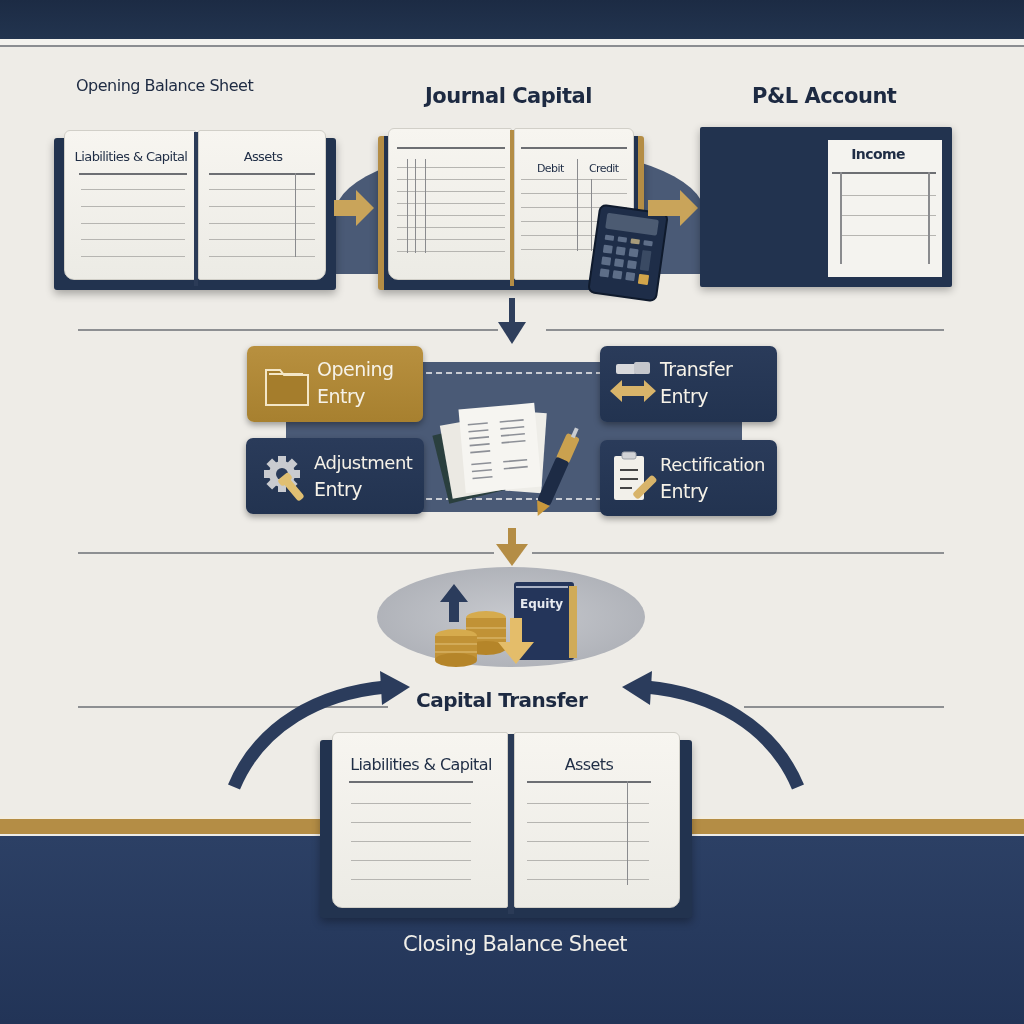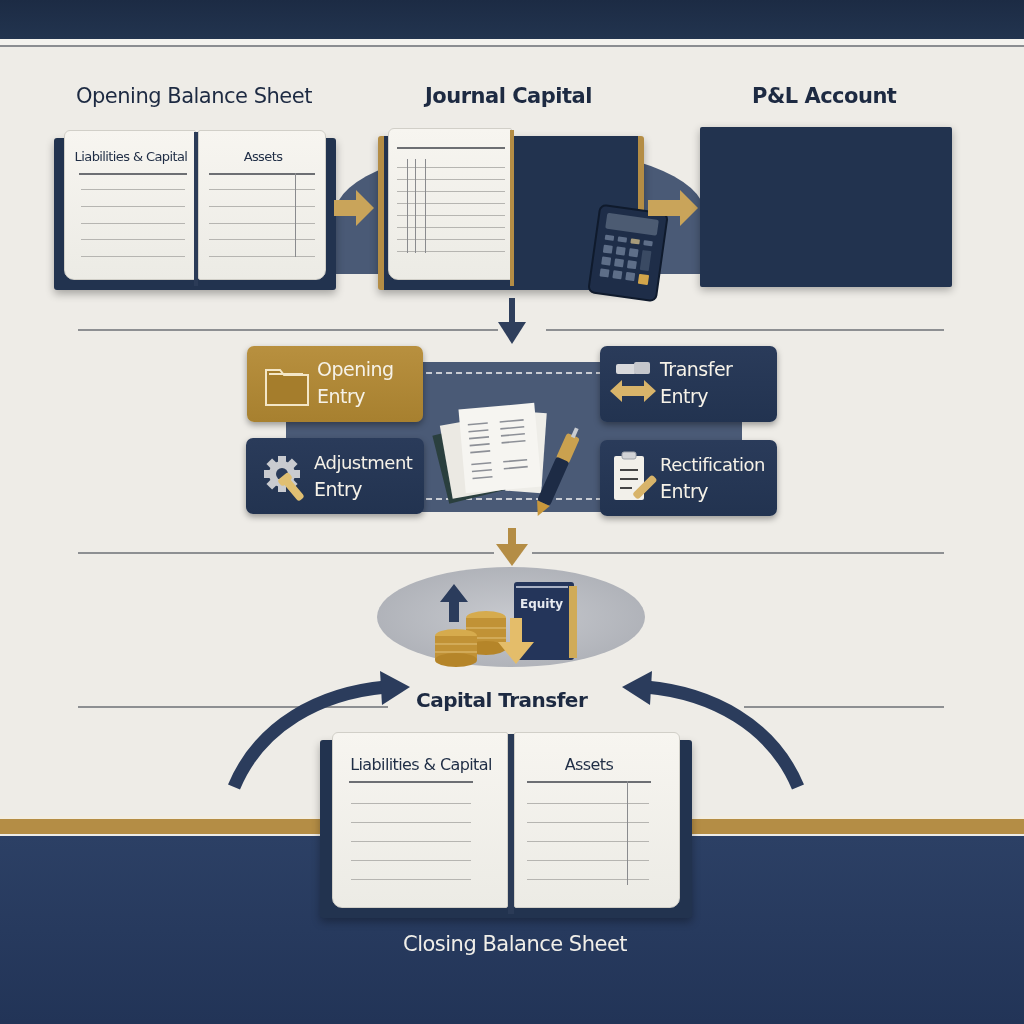--- a/index.html
+++ b/index.html
@@ -44,21 +44,21 @@
 
   .gold-band { left: 0; top: 816px; width: 1024px; height: 18px; background: #b48d45; border-top: 3px solid #f2ede2; }
   .navy-bottom { left: 0; top: 836px; width: 1024px; height: 188px; background: linear-gradient(#2c4065, #223457); }
 </style>
 </head>
 <body>
 
 <div class="abs top-band"></div>
 <div class="abs top-strip"></div>
 
-<div class="abs title light" style="left:76px; top:84px; font-size:21px;">Opening Balance Sheet</div>
+<div class="abs title light" style="left:76px; top:76px; font-size:16px;">Opening Balance Sheet</div>
 <div class="abs title" style="left:425px; top:84px;">Journal Capital</div>
 <div class="abs title" style="left:752px; top:84px;">P&amp;L Account</div>
 
 <div class="abs journal-band"></div>
 
 <div class="book" style="left:54px; top:130px; width:282px; height:160px;">
   <div class="cover"></div>
   <div class="page left" style="left:10px; width:132px;">
     <div class="page-head" style="left:0; width:132px; top:18px; font-size:13px;">Liabilities &amp; Capital</div>
     <div class="rule dark" style="left:14px; width:108px; top:42px;"></div>
@@ -95,20 +95,33 @@
     <div class="rule" style="left:8px; width:108px; top:74px;"></div>
     <div class="rule" style="left:8px; width:108px; top:86px;"></div>
     <div class="rule" style="left:8px; width:108px; top:98px;"></div>
     <div class="rule" style="left:8px; width:108px; top:110px;"></div>
     <div class="rule" style="left:8px; width:108px; top:122px;"></div>
     <div class="vrule" style="left:18px; top:30px; height:94px;"></div>
     <div class="vrule" style="left:26px; top:30px; height:94px;"></div>
     <div class="vrule" style="left:36px; top:30px; height:94px;"></div>
   </div>
   <div class="spine" style="left:132px; background:#b48d45;"></div>
+  <div class="page right" style="left:136px; width:120px;">
+    <div class="rule dark" style="left:6px; width:106px; top:18px;"></div>
+    <div class="page-head" style="left:22px; top:33px; font-size:11px;">Debit</div>
+    <div class="page-head" style="left:74px; top:33px; font-size:11px;">Credit</div>
+    <div class="rule" style="left:6px; width:106px; top:50px;"></div>
+    <div class="rule" style="left:6px; width:106px; top:64px;"></div>
+    <div class="rule" style="left:6px; width:106px; top:78px;"></div>
+    <div class="rule" style="left:6px; width:106px; top:92px;"></div>
+    <div class="rule" style="left:6px; width:106px; top:106px;"></div>
+    <div class="rule" style="left:6px; width:106px; top:120px;"></div>
+    <div class="vrule" style="left:62px; top:30px; height:92px;"></div>
+    <div class="vrule" style="left:76px; top:50px; height:72px;"></div>
+  </div>
 </div>
 
 <svg class="abs" style="left:586px; top:203px;" width="84" height="100">
   <g transform="rotate(8 42 50)">
     <rect x="8" y="6" width="68" height="88" rx="6" fill="#1e2d48" stroke="#0f1a2c" stroke-width="2"></rect>
     <rect x="16" y="13" width="52" height="16" rx="2" fill="#4c5b72"></rect>
     <g fill="#5e6e88">
       <rect x="17" y="35" width="9" height="5" rx="1"></rect>
         <rect x="30" y="35" width="9" height="5" rx="1"></rect>
       <rect x="43" y="35" width="9" height="5" rx="1" fill="#a79b7a"></rect>
@@ -126,20 +139,29 @@
     </g>
     <rect x="56" y="69" width="10" height="10" rx="1" fill="#d2a54a"></rect>
   </g>
 </svg>
 
 <svg class="abs" style="left:648px; top:188px;" width="52" height="40">
   <polygon points="0,12 32,12 32,2 50,20 32,38 32,28 0,28" fill="#c9a45a"></polygon>
 </svg>
 
 <div class="abs pl">
+  <div class="pl-panel" style="left:128px; width:114px;">
+    <div class="page-head" style="left:0; width:100px; top:6px; font-weight:bold; font-size:14px;">Income</div>
+    <div class="rule dark" style="left:4px; width:104px; top:32px;"></div>
+    <div class="rule" style="left:12px; width:96px; top:55px;"></div>
+    <div class="rule" style="left:12px; width:96px; top:75px;"></div>
+    <div class="rule" style="left:12px; width:96px; top:95px;"></div>
+    <div class="vrule" style="left:12px; top:32px; height:92px; width:2px;"></div>
+    <div class="vrule" style="left:100px; top:32px; height:92px; width:2px;"></div>
+  </div>
 </div>
 
 <div class="abs divider" style="left:78px; top:329px; width:420px;"></div>
 <div class="abs divider" style="left:546px; top:329px; width:398px;"></div>
 <svg class="abs" style="left:494px; top:298px;" width="36" height="48">
   <rect x="15" y="0" width="6" height="26" fill="#2f3f5c"></rect>
   <polygon points="4,24 32,24 18,46" fill="#2f3f5c"></polygon>
 </svg>
 
 <div class="abs entry-bg">

